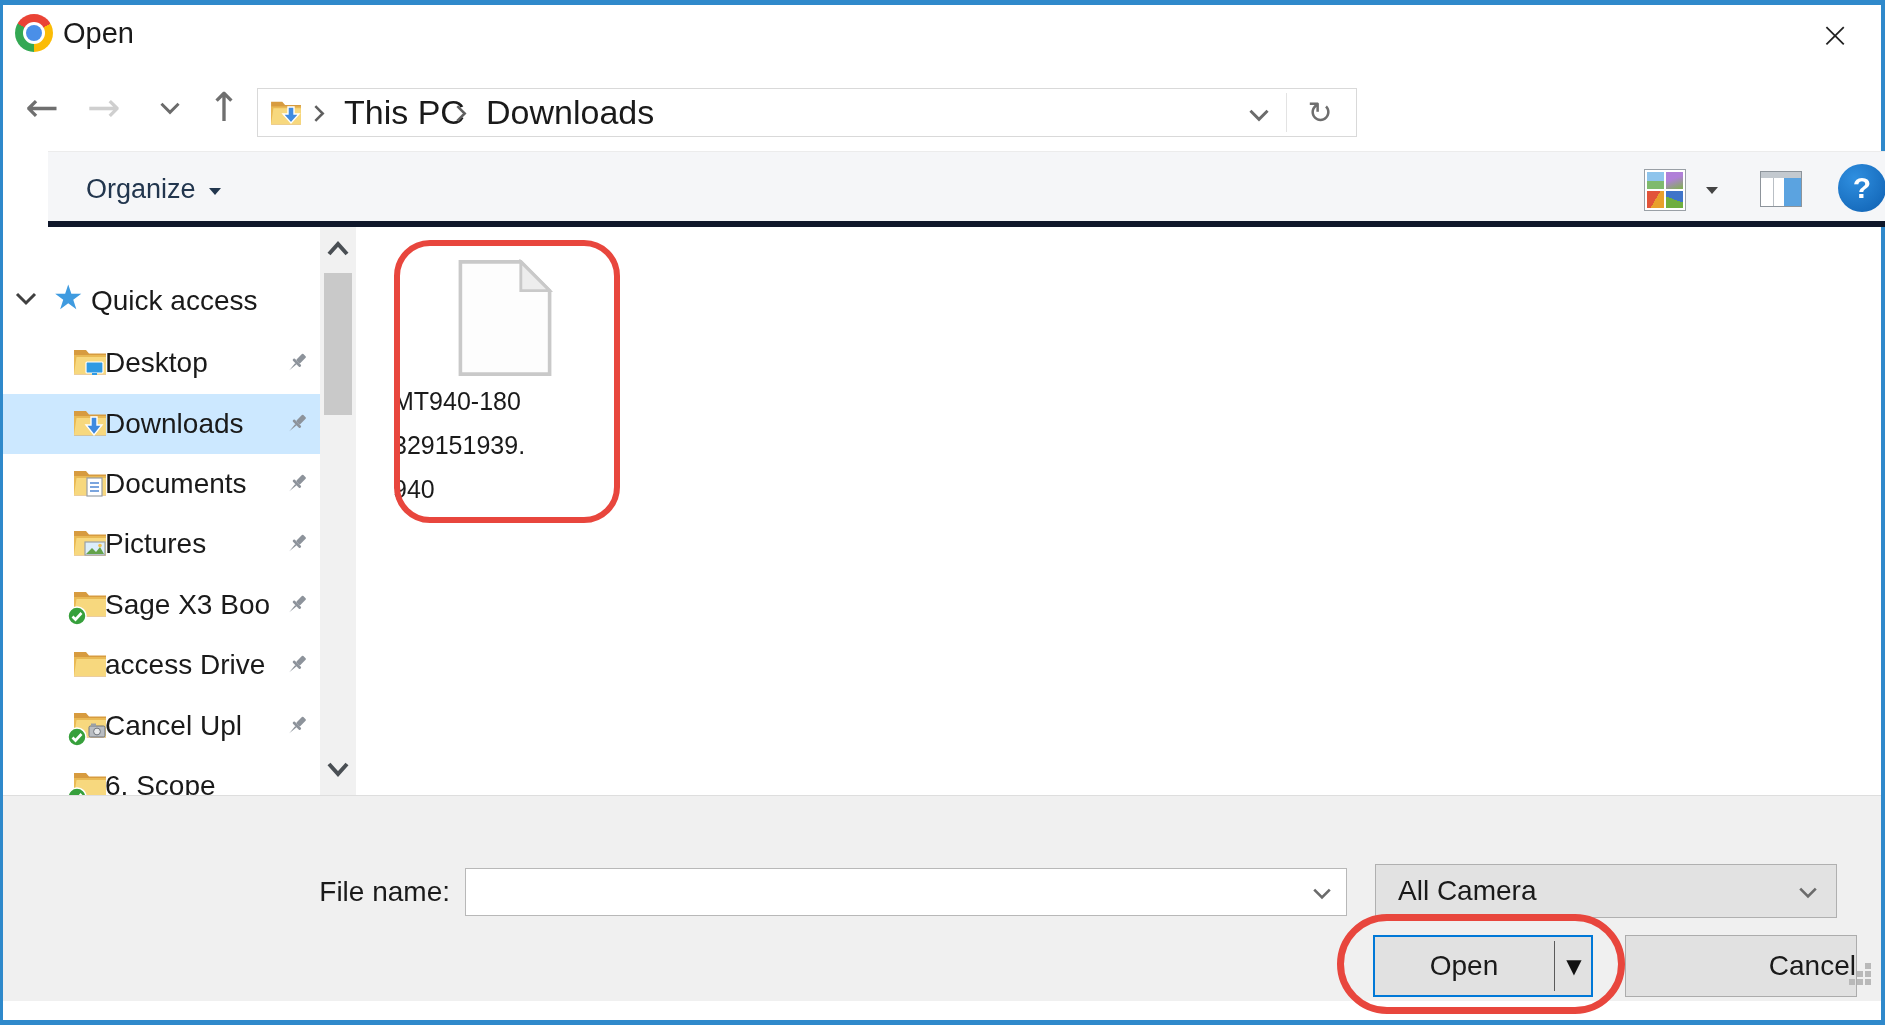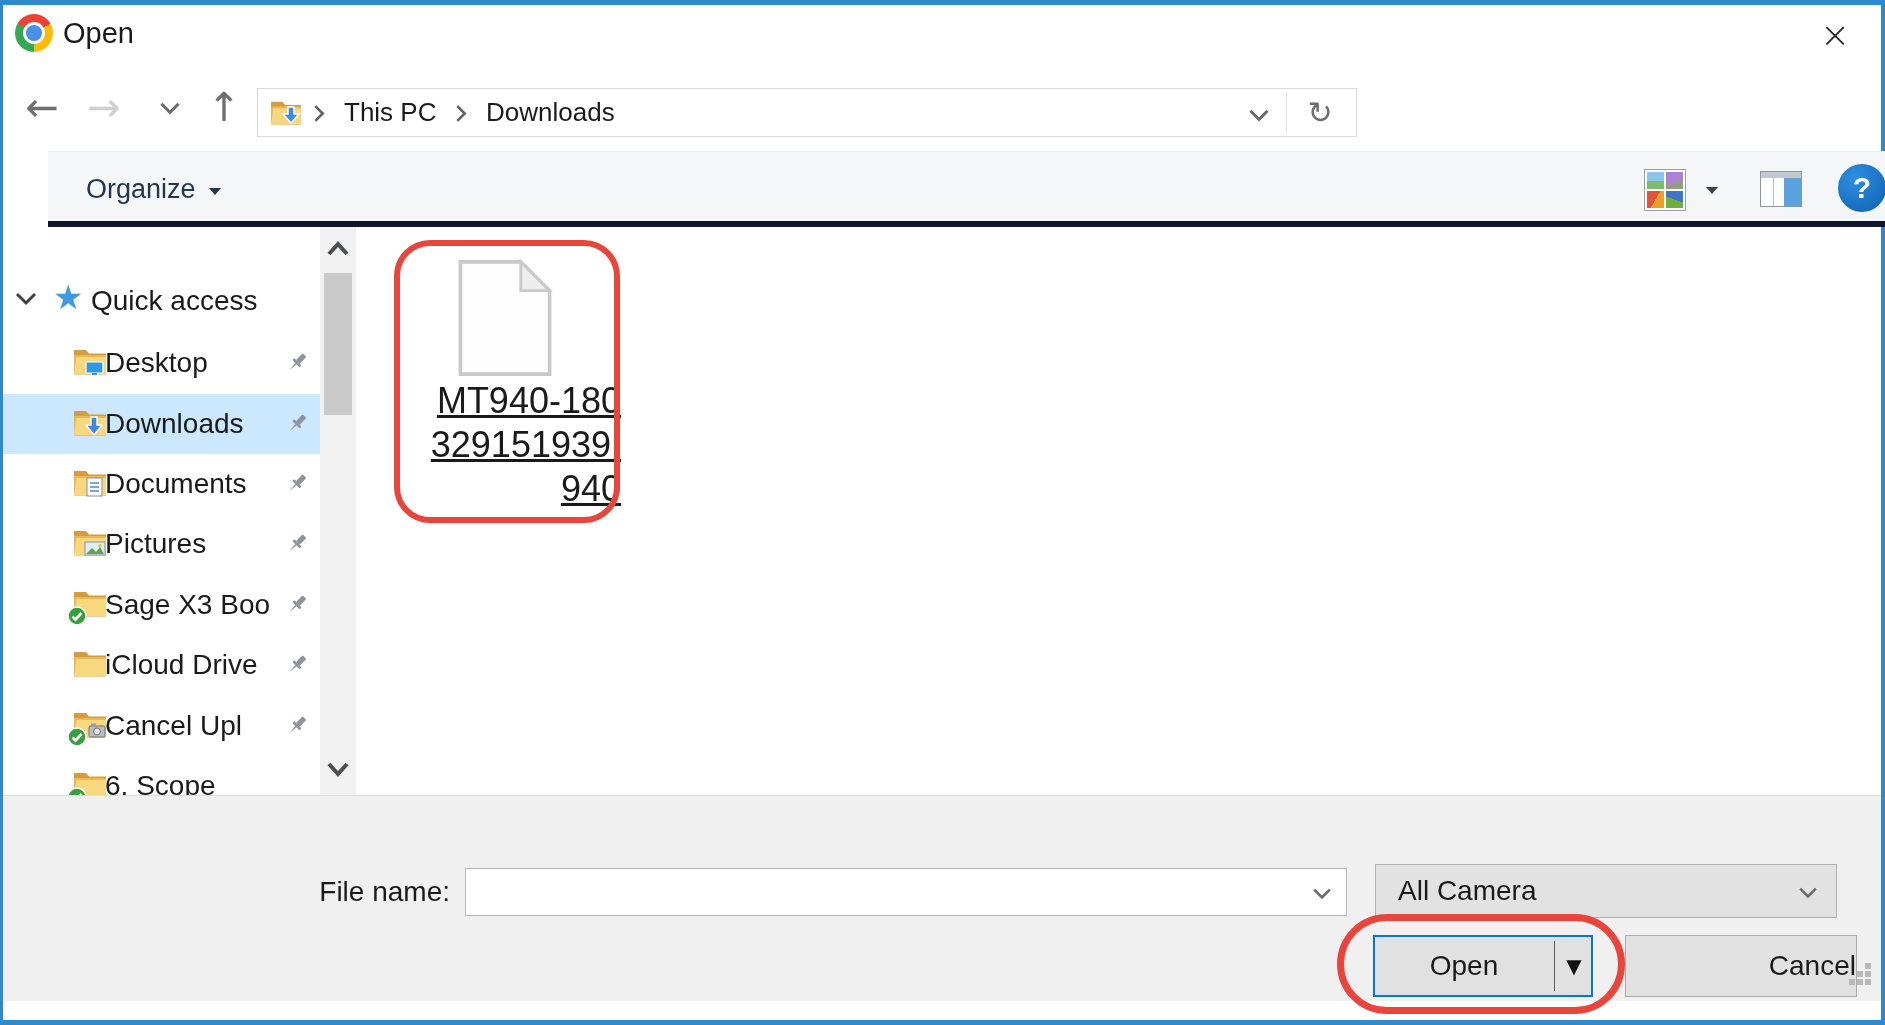--- a/index.html
+++ b/index.html
@@ -24,21 +24,21 @@
   
   #navbar{position:absolute;left:0;top:58px;width:100%;height:88px;background:#fff;}
   .navglyph{position:absolute;top:0;height:88px;display:flex;align-items:center;justify-content:center;
      font-family:"DejaVu Sans",sans-serif;}
   #nav-back{left:14px;width:50px;font-size:40px;color:#6f6f6f;}
   #nav-fwd{left:76px;width:50px;font-size:40px;color:#cfcfcf;}
   #nav-chevron{left:150px;width:34px;}
   #nav-up{left:196px;width:50px;font-size:40px;color:#6f6f6f;}
   #addressbar{position:absolute;left:254px;top:25px;width:1100px;height:49px;border:1px solid #d9d9d9;background:#fff;box-sizing:border-box;}
   #addr-folder{position:absolute;left:12px;top:9px;}
-  .crumb{position:absolute;top:0;height:47px;line-height:47px;font-size:26px;}
+  .crumb{position:absolute;top:0;height:47px;line-height:47px;font-size:34px;}
   #crumb-sep1{left:54px;top:15px;}
   #crumb-this-pc{left:86px;}
   #crumb-sep2{left:196px;top:15px;}
   #crumb-downloads{left:228px;}
   #addr-chevron{position:absolute;left:990px;top:18px;}
   #addr-divider{position:absolute;left:1028px;top:4px;width:1px;height:39px;background:#e3e3e3;}
   #addr-refresh{position:absolute;left:1036px;top:0px;width:52px;height:47px;text-align:center;line-height:47px;
      font-size:30px;color:#6e6e6e;font-family:"DejaVu Sans",sans-serif;}
   #searchbox{position:absolute;left:1365px;top:25px;width:508px;height:49px;border:1px solid #d9d9d9;background:#fff;box-sizing:border-box;}
   #search-input{position:absolute;left:0;top:0;width:100%;height:100%;border:none;outline:none;box-sizing:border-box;
@@ -84,21 +84,21 @@
 
   
   #side-scrollbar{position:absolute;left:317px;top:0;width:36px;height:568px;background:#f1f1f1;}
   #sb-up{position:absolute;left:7px;top:14px;}
   #sb-thumb{position:absolute;left:4px;top:46px;width:28px;height:142px;background:#c9c9c9;}
   #sb-down{position:absolute;left:7px;top:534px;}
 
   
   #file-tile{position:absolute;left:390px;top:10px;width:228px;height:290px;}
   #file-icon{position:absolute;left:62px;top:22px;}
-  #file-label{position:absolute;left:0px;top:142px;width:228px;text-align:right;font-size:36px;line-height:44px;text-decoration:underline;}
+  #file-label{position:absolute;left:0px;top:142px;width:228px;text-align:left;font-size:25px;line-height:44px;}
   #file-ring{position:absolute;left:1px;top:3px;width:226px;height:283px;border:6px solid #e8463d;border-radius:36px;box-sizing:border-box;}
 
   
   #footer{position:absolute;left:0;top:790px;width:100%;height:206px;background:#f0f0f0;border-top:1px solid #dedede;box-sizing:border-box;}
   #fn-label{position:absolute;left:295px;top:72px;width:152px;height:48px;line-height:48px;text-align:right;font-size:28px;}
   #fn-input-wrap{position:absolute;left:462px;top:72px;width:882px;height:48px;background:#fff;border:1px solid #b8b8b8;box-sizing:border-box;}
   #fn-input{position:absolute;left:0;top:0;width:100%;height:100%;border:none;outline:none;box-sizing:border-box;
      padding:0 60px 0 12px;font-size:26px;font-family:"Liberation Sans",sans-serif;background:transparent;}
   #fn-chevron{position:absolute;right:14px;top:17px;}
   #ft-select{position:absolute;left:1372px;top:68px;width:462px;height:54px;background:#e2e2e2;border:1px solid #b0b0b0;box-sizing:border-box;}
@@ -277,21 +277,21 @@
       <span class="side-label">Sage X3 Boo</span>
       <svg class="pin" width="25" height="25">
             <use href="#sym-pin"></use>
           </svg>
     </div>
 
     <div class="side-row" style="top:408px">
       <svg class="fold" width="34" height="30">
             <use href="#sym-folder"></use>
           </svg>
-      <span class="side-label">iCloud Drive</span>
+      <span class="side-label">access Drive</span>
       <svg class="pin" width="25" height="25">
             <use href="#sym-pin"></use>
           </svg>
     </div>
 
     <div class="side-row" style="top:469px">
       <svg class="fold" width="34" height="30">
         <use href="#sym-folder"></use>
         <rect x="16" y="17" width="16" height="11" rx="1.5" fill="#b9bdc2" stroke="#6e737a" stroke-width="1"></rect>
         <circle cx="24" cy="22.5" r="3.4" fill="#e8eaec" stroke="#6e737a" stroke-width="1"></circle>

